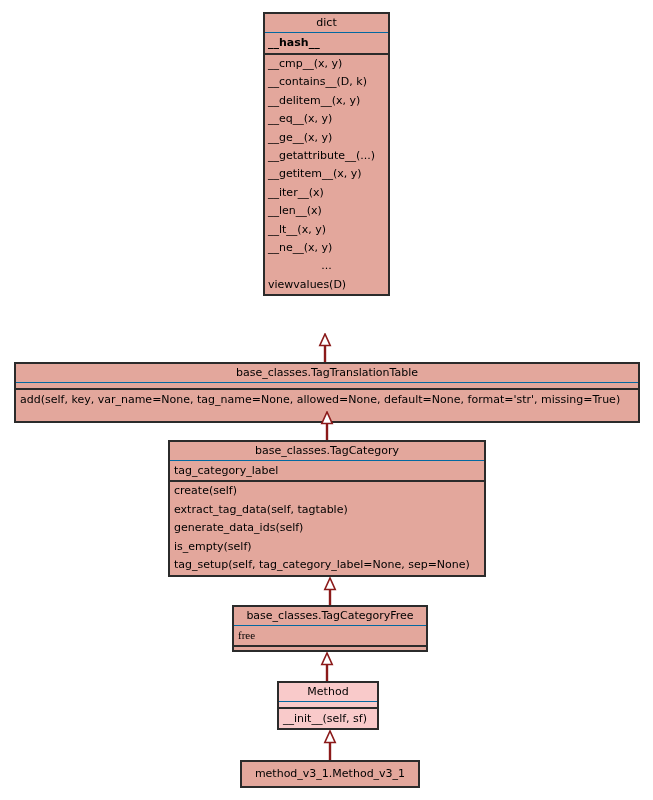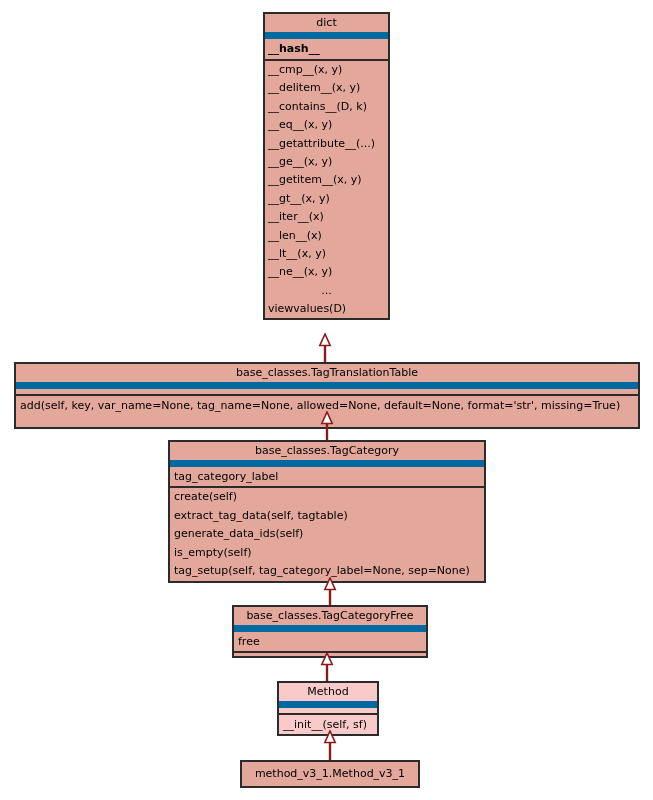--- a/index.html
+++ b/index.html
@@ -8,21 +8,21 @@
     font-family:"DejaVu Sans","Liberation Sans",sans-serif;
     font-size:11px;color:#000000;
   }
   .class-box{
     position:absolute;box-sizing:border-box;
     border:2px solid #2b2b2b;background:#e3a79c;
   }
   .class-box.highlight{background:#f9caca;}
   .c-title{
     height:18px;line-height:18px;text-align:center;
-    border-bottom:7px solid #0369a1;overflow:hidden;white-space:nowrap;
+    border-bottom:1px solid #0369a1;overflow:hidden;white-space:nowrap;
   }
   .c-attrs{border-bottom:2px solid #2b2b2b;overflow:hidden;}
   .c-methods{overflow:hidden;}
   .c-row{
     padding:0 4px;white-space:nowrap;overflow:hidden;
   }
   .c-row.center{text-align:center;padding:0;}
   .single .c-title{border-bottom:none;text-align:center;}
 
   
@@ -36,21 +36,21 @@
   #box-ttt .c-attrs{height:5px;}
   #box-ttt .c-methods .c-row{height:31px;line-height:19px;}
 
   
   #box-tc{left:168px;top:440px;width:318px;}
   #box-tc .c-attrs .c-row{height:19px;line-height:19px;}
   #box-tc .c-methods .c-row{height:18.6px;line-height:18.6px;}
 
   
   #box-tcf{left:232px;top:605px;width:196px;}
-  #box-tcf .c-attrs .c-row{height:19px;line-height:19px;}
+  #box-tcf .c-attrs .c-row{height:19px;line-height:19px;font-family:Liberation Serif, serif;}
   #box-tcf .c-methods{height:3px;}
 
   
   #box-m{left:277px;top:681px;width:102px;}
   #box-m .c-attrs{height:5px;}
   #box-m .c-methods .c-row{height:19px;line-height:19px;}
 
   
   #box-mv{left:240px;top:760px;width:180px;height:28px;}
   #box-mv .c-title{height:24px;line-height:24px;}
@@ -62,27 +62,26 @@
 
 <div id="canvas">
 
   <div class="class-box" id="box-dict">
     <div class="c-title">dict</div>
     <div class="c-attrs">
       <div class="c-row">__hash__</div>
     </div>
     <div class="c-methods">
       <div class="c-row">__cmp__(x, y)</div>
+      <div class="c-row">__contains__(D, k)</div>
       <div class="c-row">__delitem__(x, y)</div>
-      <div class="c-row">__contains__(D, k)</div>
       <div class="c-row">__eq__(x, y)</div>
+      <div class="c-row">__ge__(x, y)</div>
       <div class="c-row">__getattribute__(...)</div>
-      <div class="c-row">__ge__(x, y)</div>
       <div class="c-row">__getitem__(x, y)</div>
-      <div class="c-row">__gt__(x, y)</div>
       <div class="c-row">__iter__(x)</div>
       <div class="c-row">__len__(x)</div>
       <div class="c-row">__lt__(x, y)</div>
       <div class="c-row">__ne__(x, y)</div>
       <div class="c-row center">...</div>
       <div class="c-row">viewvalues(D)</div>
     </div>
   </div>
 
   <svg class="arrow" style="left:317px;top:333px;" width="16" height="29" viewBox="0 0 16 29">

